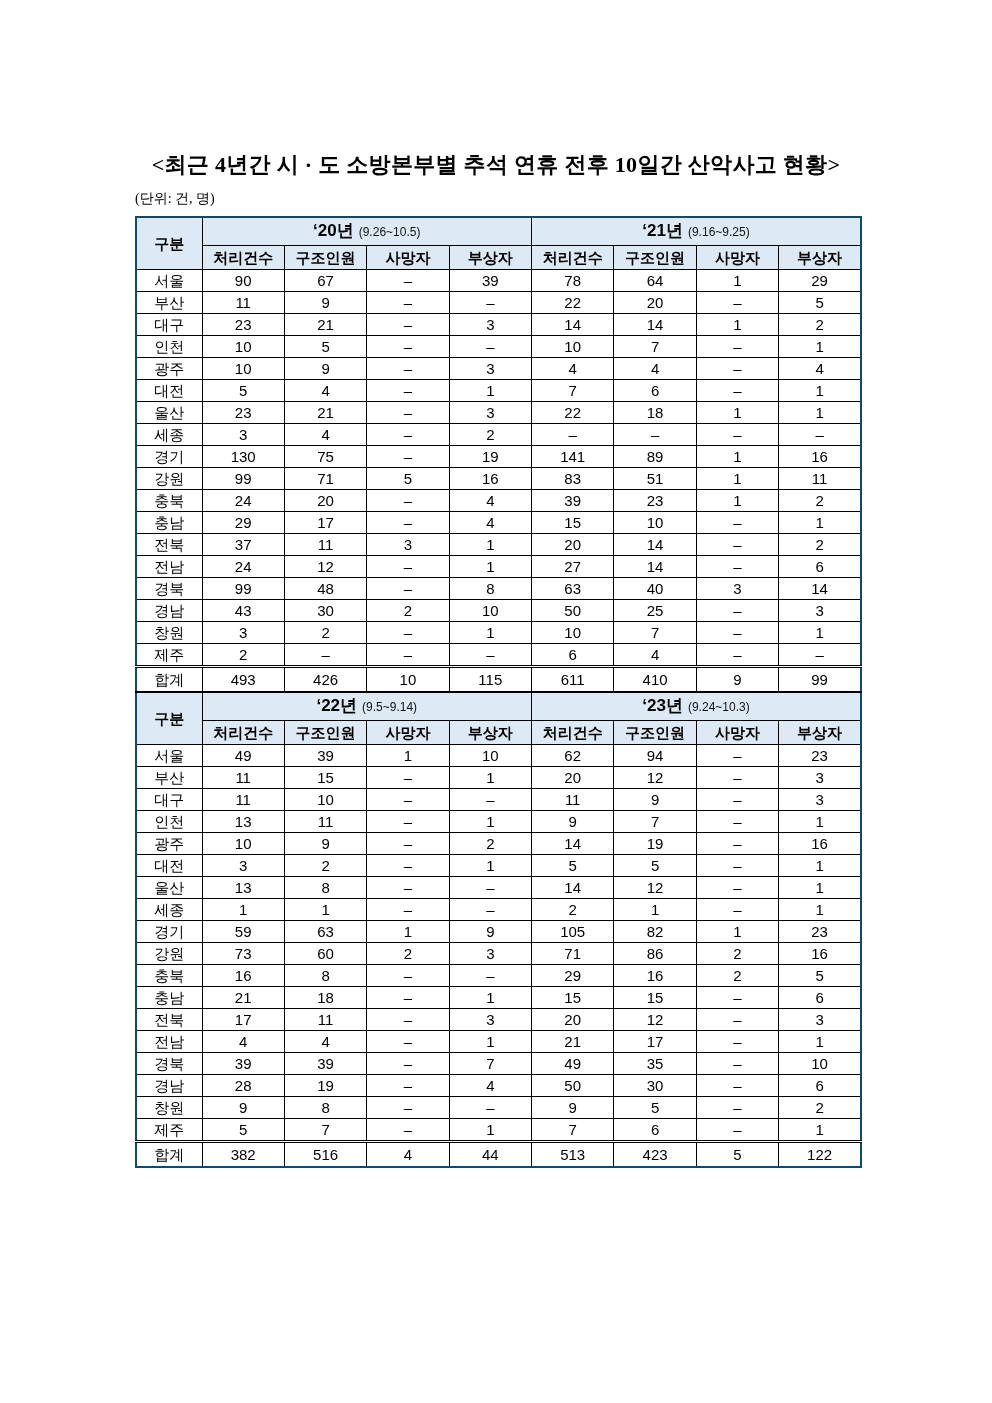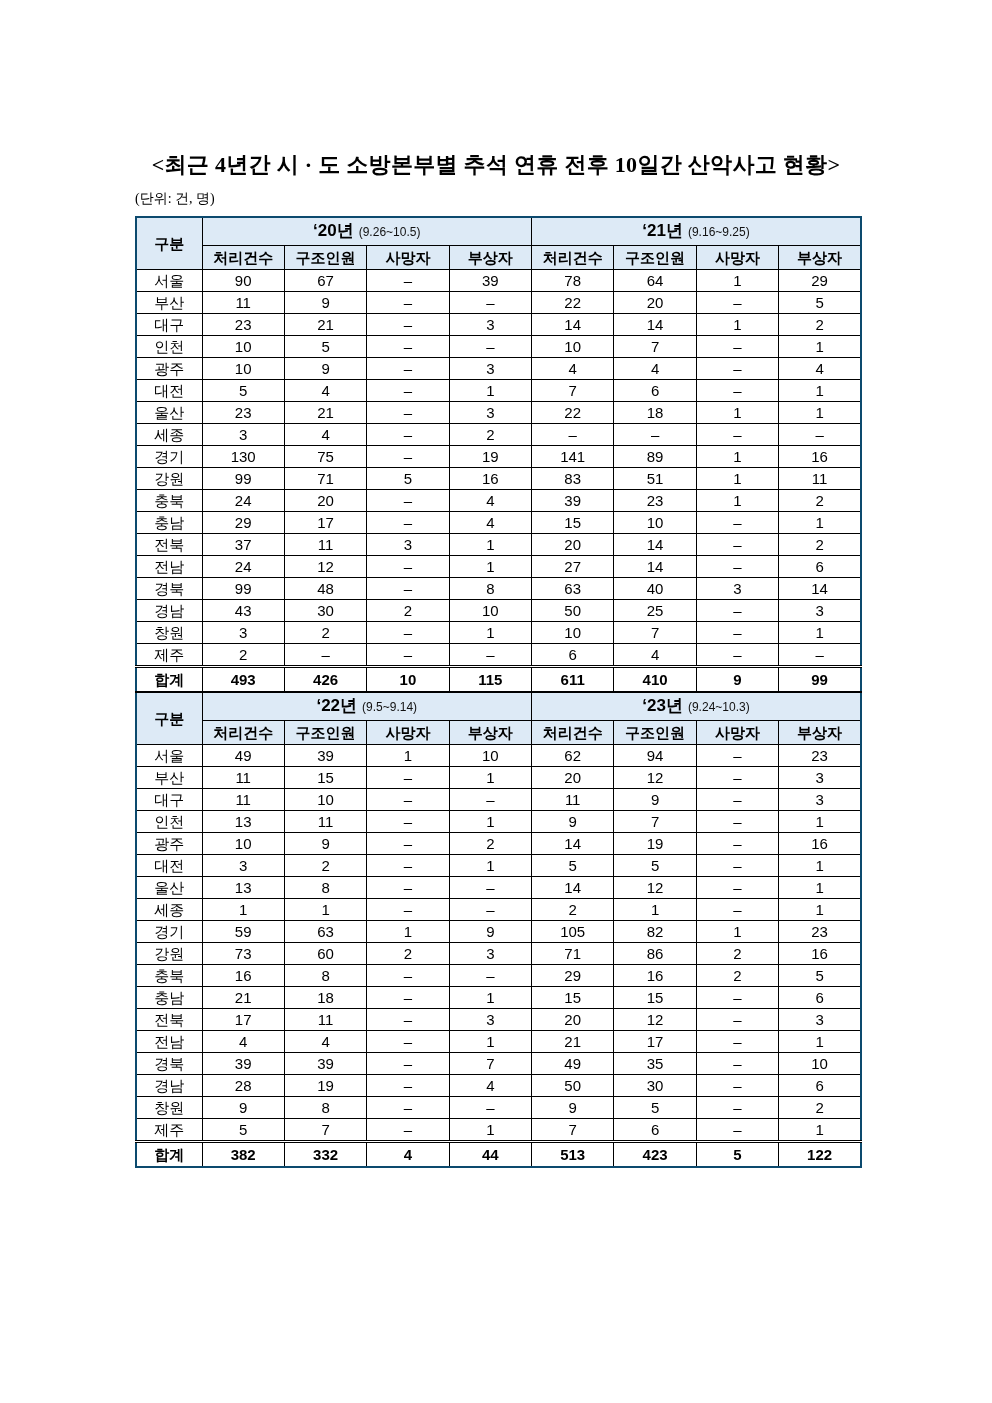--- a/index.html
+++ b/index.html
@@ -46,21 +46,21 @@
     font-weight: normal;
   }
   tr.header-row th { background: #ddeaf6; font-weight: bold; }
   tr.year-row th { height: 25px; line-height: 25px; }
   tr.sub-row th { height: 23px; line-height: 23px; font-size: 15px; }
   .corner { font-size: 15px; }
   .year-label { font-weight: bold; font-size: 17px; }
   .year-range { font-weight: normal; font-size: 12px; margin-left: 5px; color: #111; }
   tr.data-row th.region { font-weight: normal; }
   tr.total-row th, tr.total-row td {
-    font-weight: bold;
+    font-weight: normal;
     border-top: 3px double #000;
     height: 23px;
     line-height: 23px;
   }
   tr.section-start th { border-top: 2px solid #000; }
   .source-note {
     width: 727px;
     margin: 9px 0 0 135px;
     font-family: "Liberation Serif", serif;
     font-size: 14px;
@@ -521,21 +521,21 @@
           <td class="val">–</td>
           <td class="val">1</td>
           <td class="val">7</td>
           <td class="val">6</td>
           <td class="val">–</td>
           <td class="val">1</td>
         </tr>
         <tr class="total-row">
           <th class="region total-label">합계</th>
           <td class="val">382</td>
-          <td class="val">332</td>
+          <td class="val">516</td>
           <td class="val">4</td>
           <td class="val">44</td>
           <td class="val">513</td>
           <td class="val">423</td>
           <td class="val">5</td>
           <td class="val">122</td>
         </tr>
       </tbody>
   </table>
 

